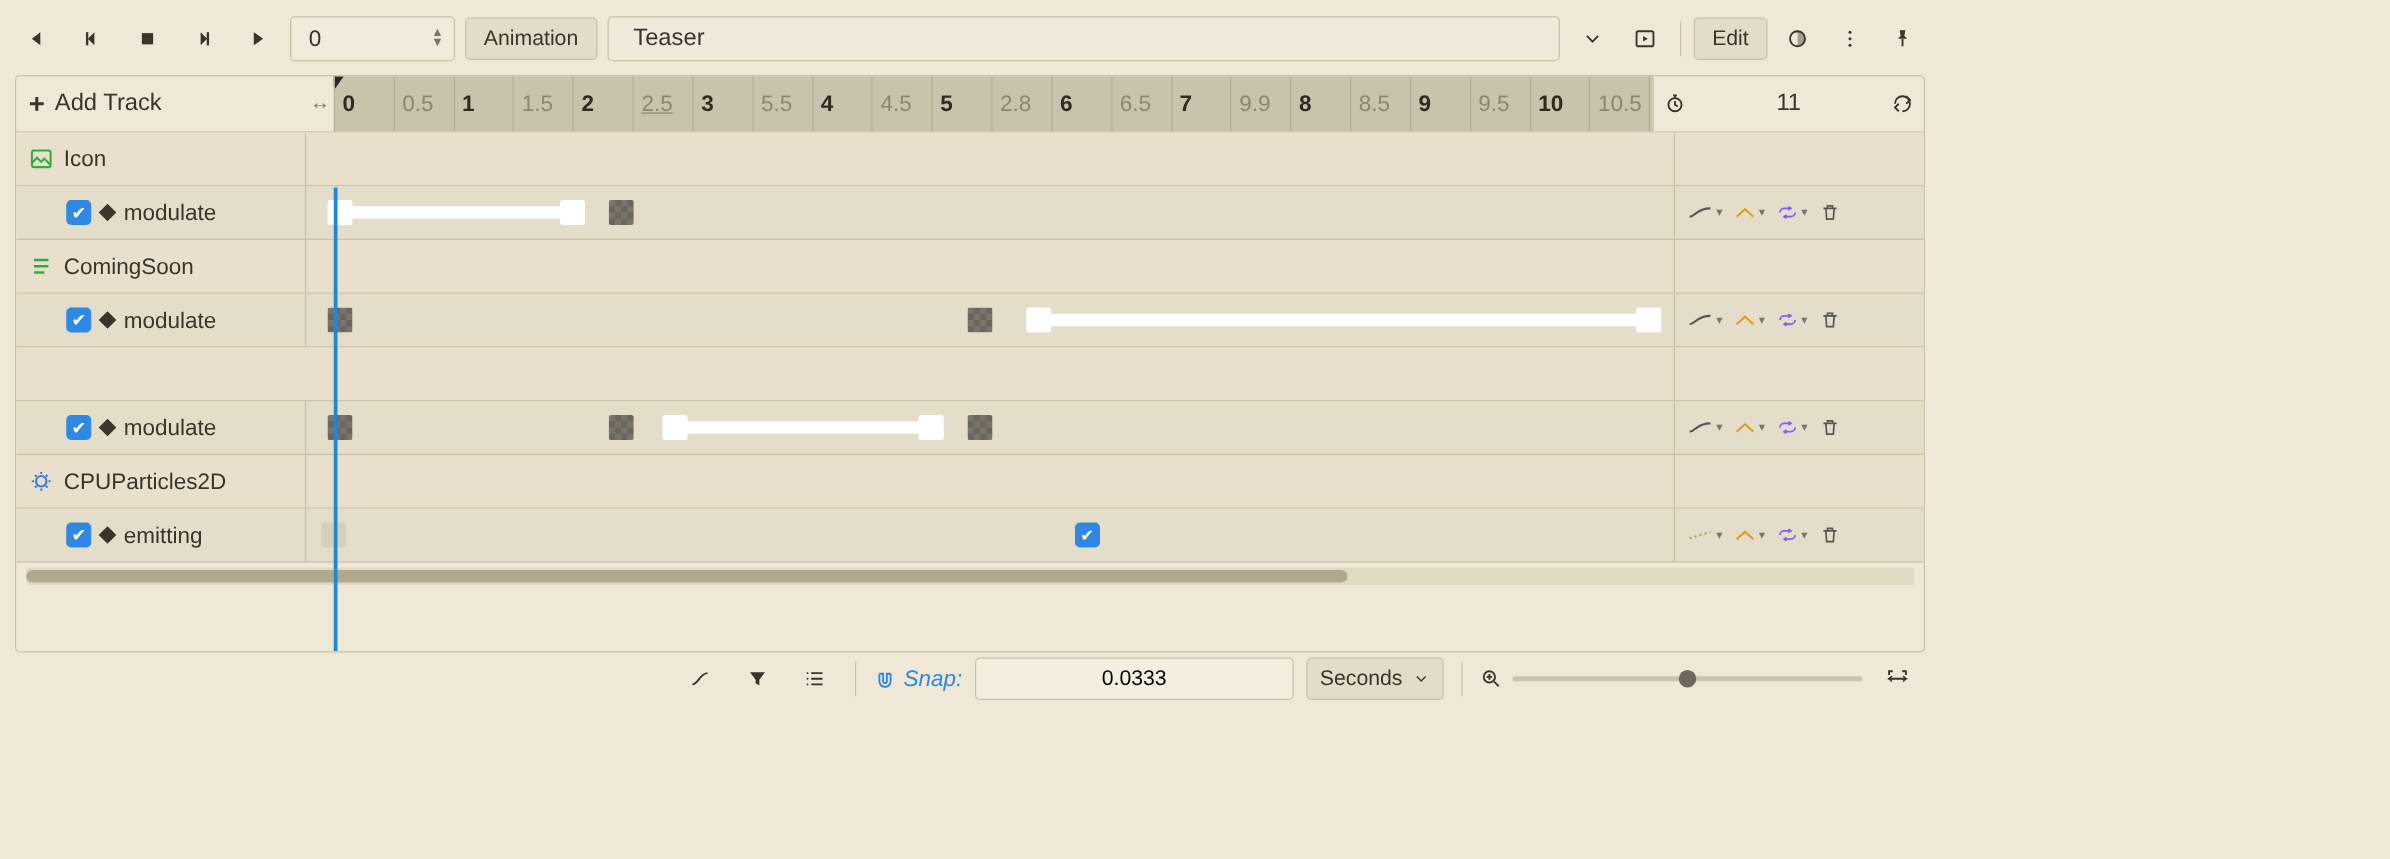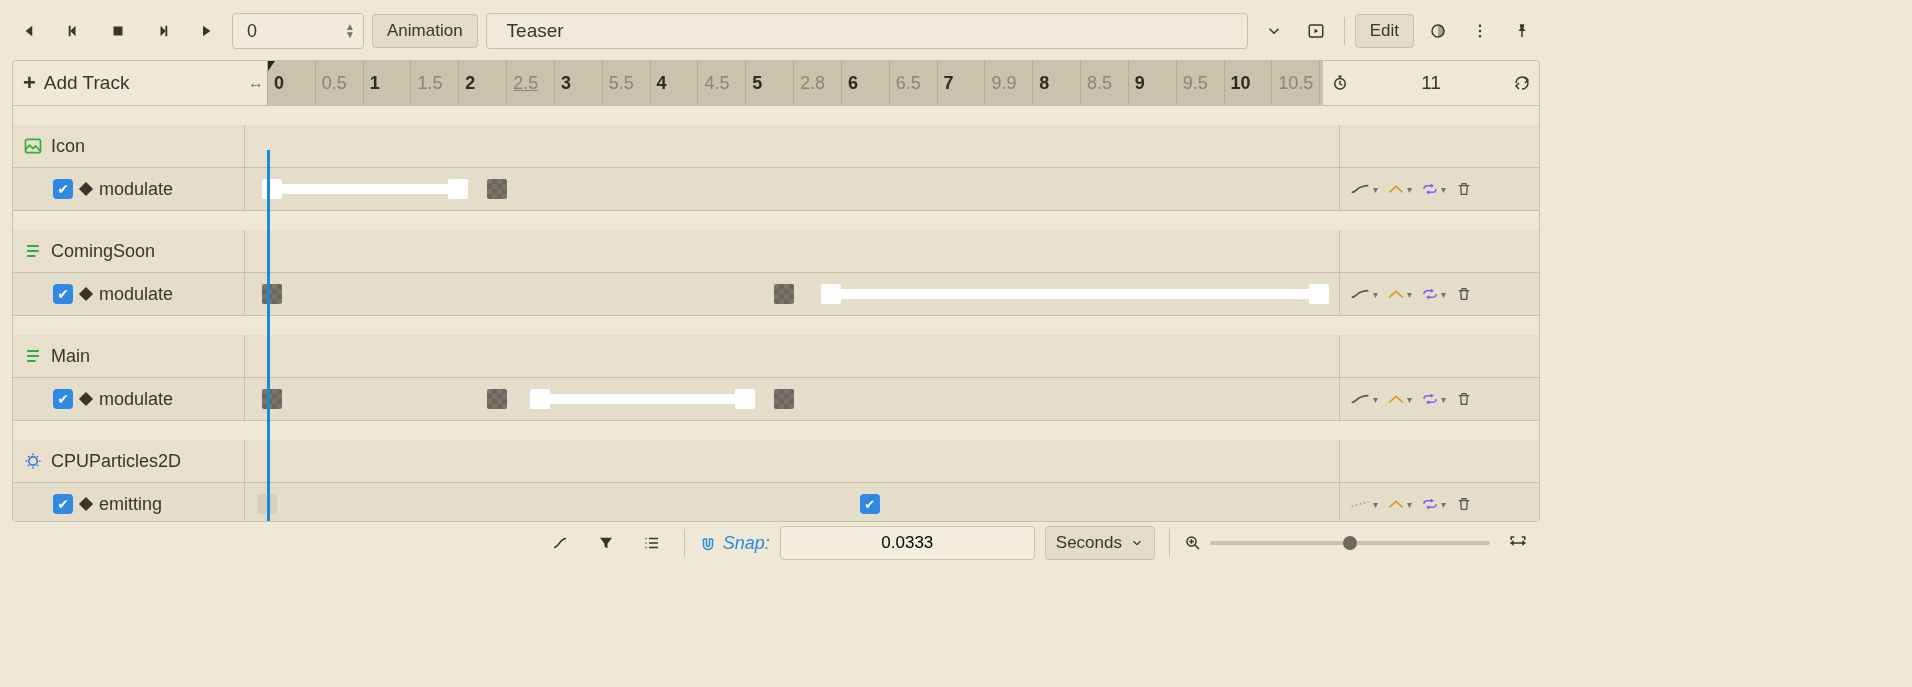--- a/index.html
+++ b/index.html
@@ -53,21 +53,21 @@
   .right-col .len{flex:1;text-align:center;font-size:19px;}
 
   
   .playhead-marker{position:absolute;left:-6px;top:0;width:0;height:0;border-left:7px solid transparent;border-right:7px solid transparent;border-top:10px solid #2a2620;}
   .playhead-line{position:absolute;left:232px;top:44px;bottom:0;width:3px;background:var(--playhead);z-index:5;pointer-events:none;}
 
   
   .tracks{flex:1;position:relative;overflow:hidden;}
   .tracks-inner{position:relative;}
   .node-row,.prop-row{display:flex;height:42px;border-bottom:1px solid var(--border);align-items:stretch;}
-  .node-row{background:var(--panel);margin-top:19px;}
+  .node-row{background:var(--panel);}
   .prop-row{background:var(--track-alt);}
   .row-left{width:232px;display:flex;align-items:center;padding:0 10px;box-sizing:border-box;gap:8px;border-right:1px solid var(--border);}
   .prop-row .row-left{padding-left:40px;}
   .row-tl{flex:1;position:relative;}
   .row-right{width:200px;border-left:1px solid var(--border);display:flex;align-items:center;justify-content:flex-start;gap:2px;padding:0 6px;box-sizing:border-box;}
   .row-right .ctl{display:flex;align-items:center;gap:3px;padding:2px 4px;cursor:pointer;}
   .row-right .ctl .chev{font-size:10px;color:#7a7466;}
   .nodeicon{width:20px;height:20px;display:flex;align-items:center;justify-content:center;}
   .chk{width:20px;height:20px;border-radius:4px;background:var(--accent-blue);display:flex;align-items:center;justify-content:center;color:#fff;font-size:14px;cursor:pointer;}
   .diamond{width:10px;height:10px;background:#3a352b;transform:rotate(45deg);}
@@ -337,28 +337,20 @@
               <span class="chev">▾</span>
             </span>
             <span class="ctl">
               <svg width="16" height="18" viewBox="0 0 24 24" stroke="#555" fill="none" stroke-width="2">
                 <path d="M4 7h16M9 7V4h6v3M7 7l1 13h8l1-13"></path>
               </svg>
             </span>
           </div>
         </div>
         <div class="node-row">
-          <div class="row-left">
-            <span class="nodeicon">
-              <svg width="20" height="20" viewBox="0 0 24 24" fill="none" stroke="var(--accent-green)" stroke-width="2.2">
-                <path d="M5 6h14M5 12h14M5 18h10"></path>
-              </svg>
-            </span>
-            <span class="label">Main</span>
-          </div>
           <div style="width:22px"></div>
           <div class="row-tl"></div>
           <div class="row-right"></div>
         </div>
         <div class="prop-row">
           <div class="row-left">
             <span class="chk">✔</span>
             <span class="diamond"></span>
             <span class="label">modulate</span>
           </div>

